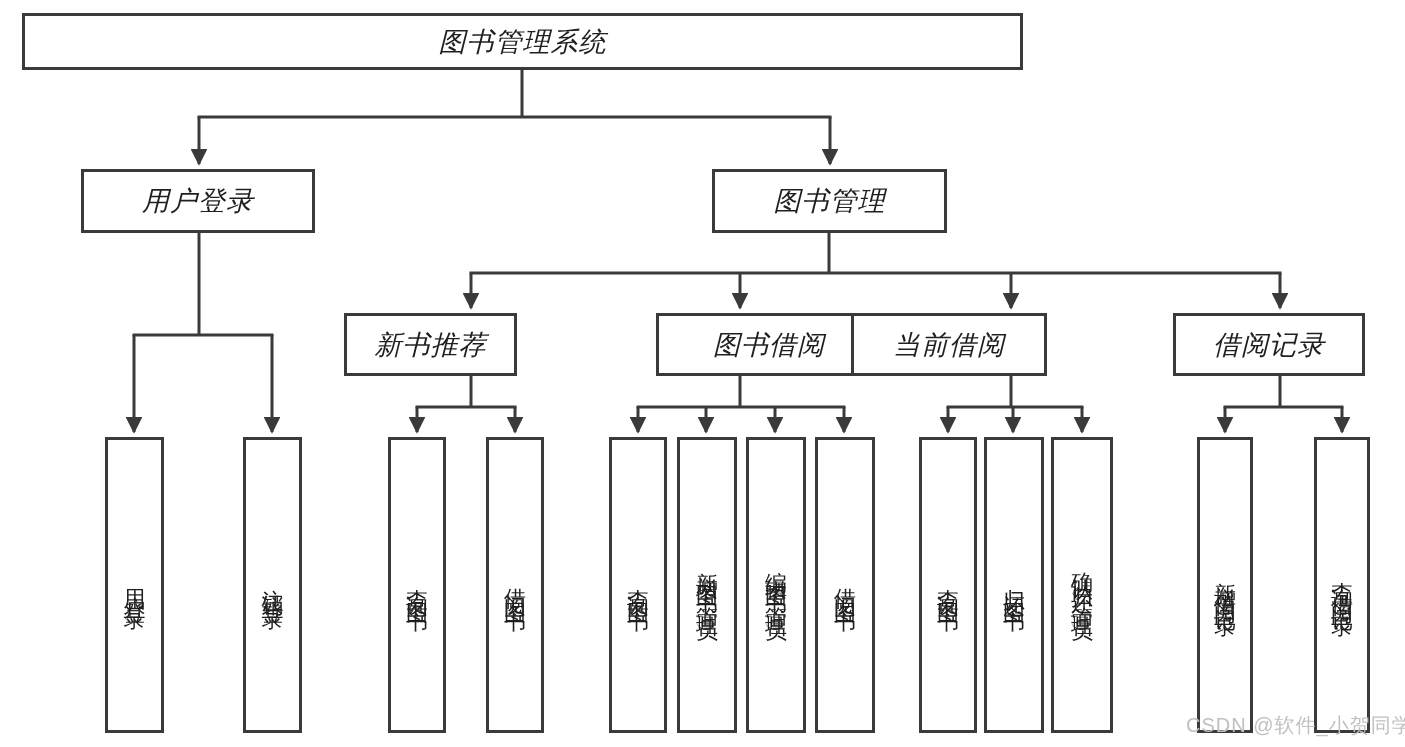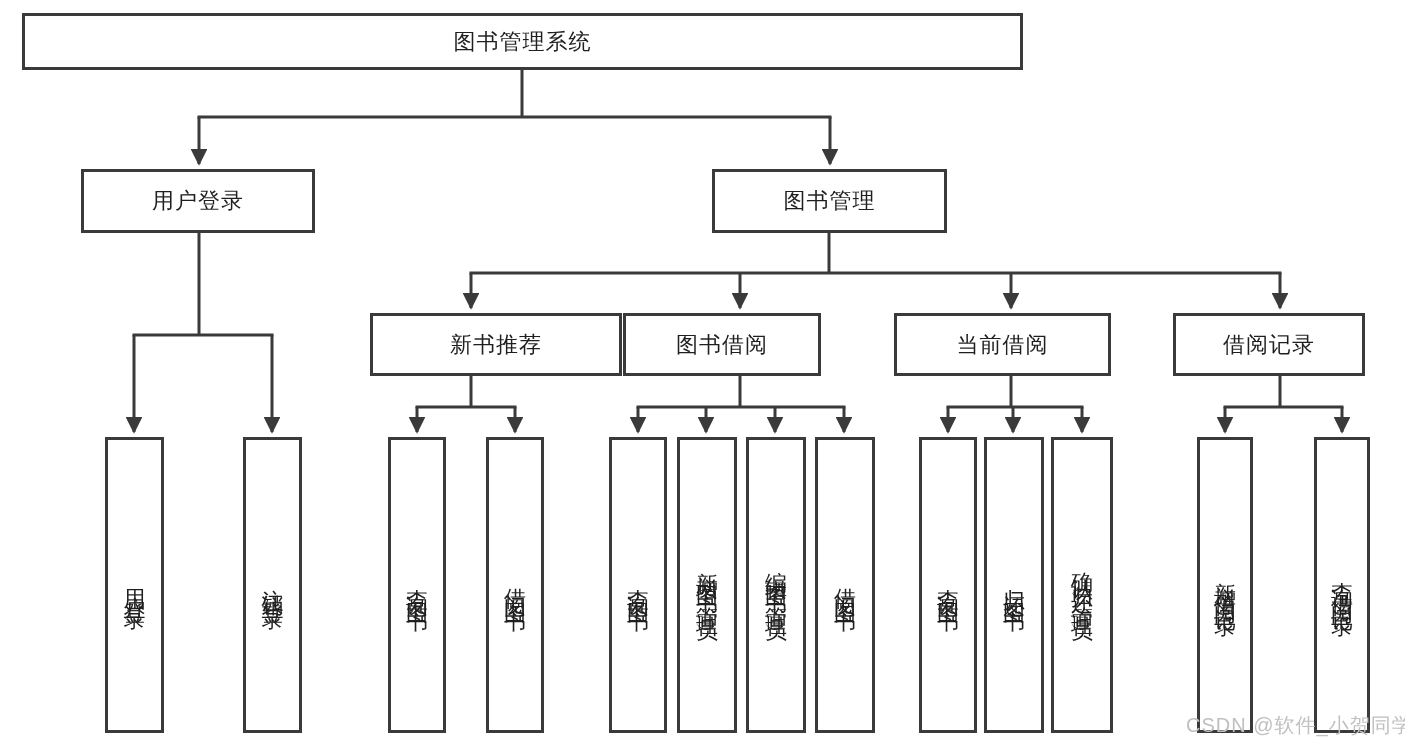--- a/index.html
+++ b/index.html
@@ -14,21 +14,21 @@
     width:1405px;height:747px;
     background:var(--bg);
     font-family:"Liberation Sans","DejaVu Sans",sans-serif;
     overflow:hidden;
   }
   .connectors{position:absolute;left:0;top:0;z-index:1;}
   .box{
     position:absolute;z-index:2;box-sizing:border-box;
     border:3px solid var(--line);background:#fff;
     display:flex;align-items:center;justify-content:center;
-    font-size:22px;color:var(--text);letter-spacing:1px;
+    font-size:27px;color:var(--text);letter-spacing:1px;font-style:italic;
   }
   .lvl2{top:169px;height:64px;}
   .lvl3{top:313px;height:63px;}
   .leaf{
     position:absolute;z-index:2;box-sizing:border-box;
     top:437px;height:296px;width:58px;
     border:3px solid var(--line);background:#fff;
     display:flex;align-items:center;justify-content:center;
   }
   .vtext{
@@ -93,27 +93,27 @@
     <span>图书管理系统</span>
   </div>
 
   <div class="box lvl2" style="left:81px;width:234px;">
     <span>用户登录</span>
   </div>
   <div class="box lvl2" style="left:712px;width:235px;text-align:center;">
     <span>图书管理</span>
   </div>
 
-  <div class="box lvl3" style="left:370px;width:252px;">
+  <div class="box lvl3" style="left:344px;width:173px;">
     <span>新书推荐</span>
   </div>
-  <div class="box lvl3" style="left:623px;width:198px;">
+  <div class="box lvl3" style="left:656px;width:226px;">
     <span>图书借阅</span>
   </div>
-  <div class="box lvl3" style="left:894px;width:217px;">
+  <div class="box lvl3" style="left:851px;width:196px;">
     <span>当前借阅</span>
   </div>
   <div class="box lvl3" style="left:1173px;width:192px;">
     <span>借阅记录</span>
   </div>
 
   <div class="leaf" style="left:105px;width:59px;">
     <span class="vtext">用户登录</span>
   </div>
   <div class="leaf" style="left:243px;width:59px;">

